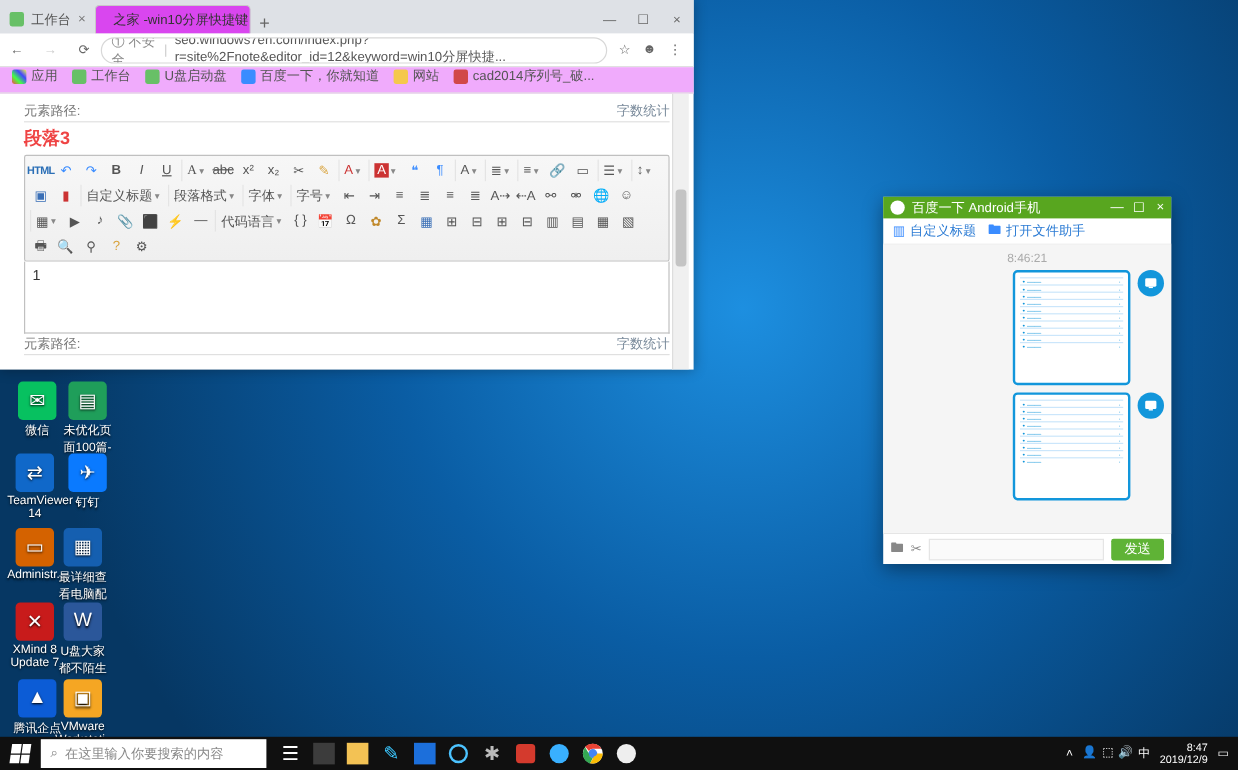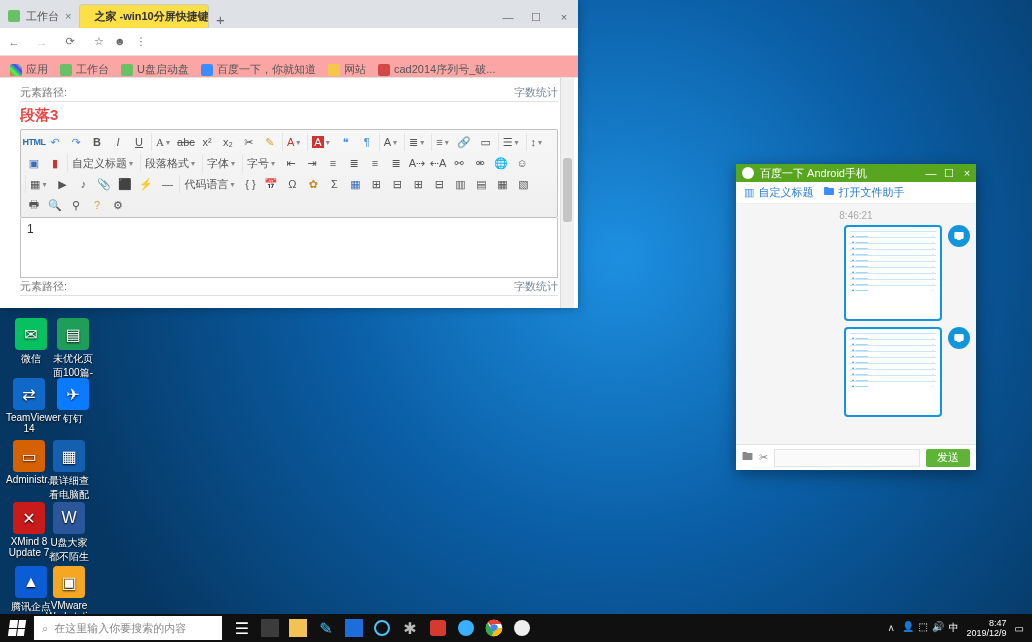--- a/index.html
+++ b/index.html
@@ -10,32 +10,32 @@
   }
   
   .chrome {
     position: absolute; left: 0; top: 0; width: 578px; height: 308px;
     background: #fff; box-shadow: 0 0 10px rgba(0,0,0,.3); font-size: 11px; color:#333;
     display:flex; flex-direction:column;
   }
   .tabstrip { display:flex; align-items:flex-end; height:28px; background:#dee1e6; }
   .tab { display:flex; align-items:center; gap:6px; height:24px; padding:0 8px; border-top-left-radius:4px; border-top-right-radius:4px; font-size:11px; max-width:130px; overflow:hidden; white-space:nowrap; }
   .tab.inactive { background:#dee1e6; color:#555; }
-  .tab.active   { background:#fde047; border:1px solid #c8c8c8; border-bottom:none;font-weight:bold; }
+  .tab.active   { background:#d946ef; border:1px solid #c8c8c8; border-bottom:none; }
   .tab .close { color:#777; font-size:11px; }
   .tab .fav { width:12px;height:12px; background:#68c067; border-radius:2px; }
   .newtab { width:22px; text-align:center; color:#666; font-size:15px; }
   .winbtns { margin-left:auto; display:flex; }
   .winbtns div { width:28px; height:22px; text-align:center; line-height:22px; color:#666; }
   .omnibar { display:flex; align-items:center; height:28px; background:#fff; border-bottom:1px solid #e0e0e0; }
   .omnibar .navbtn { width:28px; text-align:center; color:#666; }
   .addr { flex:1; display:flex; align-items:center; gap:6px; border:1px solid #d8d8d8; border-radius:12px; height:22px; padding:0 8px; color:#555; font-size:11px; overflow:hidden; }
   .addr .warn { color:#888; }
   .omnibar .right { display:flex; gap:10px; padding:0 10px; color:#666; }
-  .bmbar { display:flex; align-items:flex-end; gap:12px; height:22px; background:#fca5a5; border-bottom:1px solid #e3e3e3; padding:0 10px; font-size:11px; color:#555; }
+  .bmbar { display:flex; align-items:flex-start; gap:12px; height:22px; background:#f0abfc; border-bottom:1px solid #e3e3e3; padding:0 10px; font-size:11px; color:#555; }
   .bm { display:flex; align-items:center; gap:4px; }
   .bm .ic { width:12px;height:12px; border-radius:2px; }
   .editor-wrap { flex:1; overflow:hidden; padding:6px 20px 4px 20px; position:relative; }
   .pathrow { display:flex; align-items:center; border-bottom:1px solid #e0e0e0; height:18px; font-size:11px; color:#777; }
   .pathrow .pl { flex:1; }
   .pathrow .stat { color:#789; }
   .section-title { font-size:15px; font-weight:600; color:#ef4444; margin:4px 0 4px 0; }
   .toolbar { border:1px solid #c0c0c0; border-radius:2px; background:linear-gradient(#f7f7f7,#efefef); padding:3px 4px; display:flex; flex-wrap:wrap; gap:3px; }
   .tbtn { width:18px; height:18px; display:flex; align-items:center; justify-content:center; font-size:11px; color:#555;text-align:right; }
   .tdd { height:18px; display:flex; align-items:center; gap:2px; padding:0 4px; border-left:1px solid #e4e4e4; font-size:11px; color:#555; }
@@ -102,20 +102,25 @@
       <div>—</div>
       <div>☐</div>
       <div>×</div>
     </div>
   </div>
 
   <div class="omnibar">
     <div class="navbtn">←</div>
     <div class="navbtn" style="color:#ccc">→</div>
     <div class="navbtn">⟳</div>
+    <div class="addr">
+      <span class="warn">① 不安全</span>
+      <span style="color:#ccc">|</span>
+      <span>seo.windows7en.com/index.php?r=site%2Fnote&amp;editor_id=12&amp;keyword=win10分屏快捷...</span>
+    </div>
     <div class="right">
       <span>☆</span>
       <span>☻</span>
       <span>⋮</span>
     </div>
   </div>
 
   <div class="bmbar">
     <div class="bm">
         <span class="ic" style="background:linear-gradient(45deg,#f44,#4f4,#44f,#ff4)"></span>

